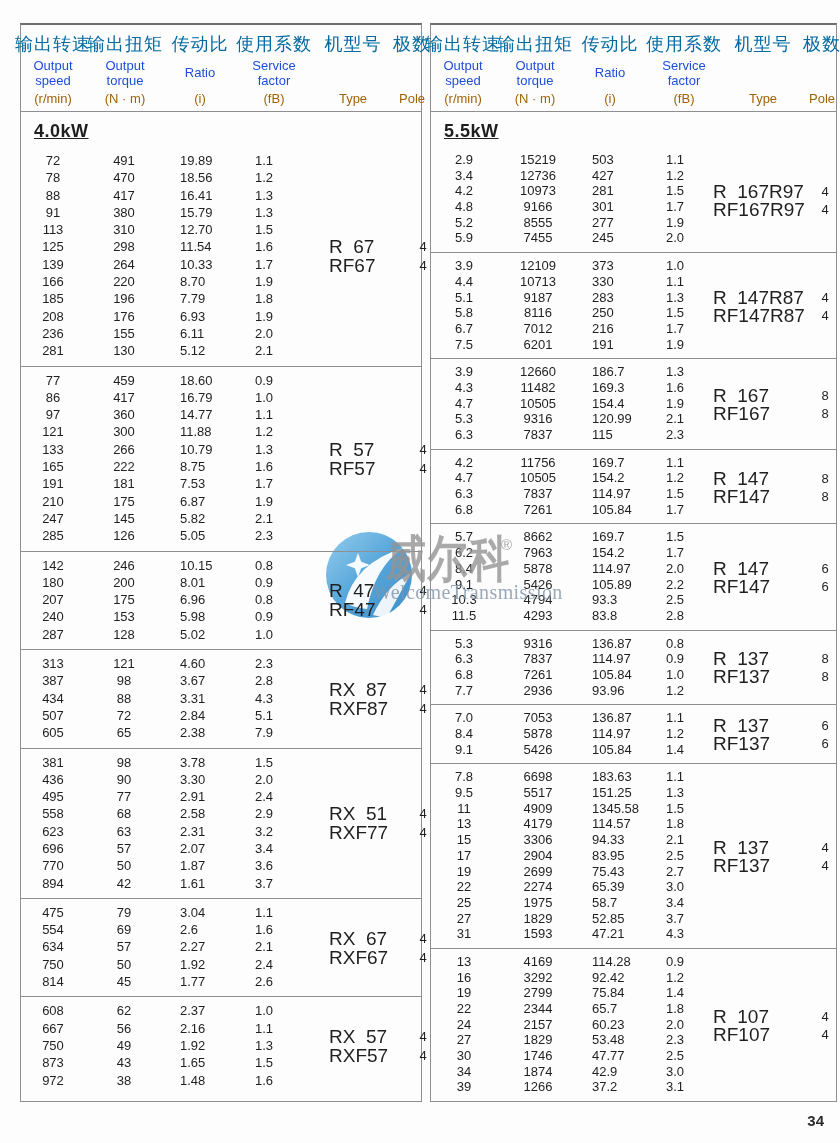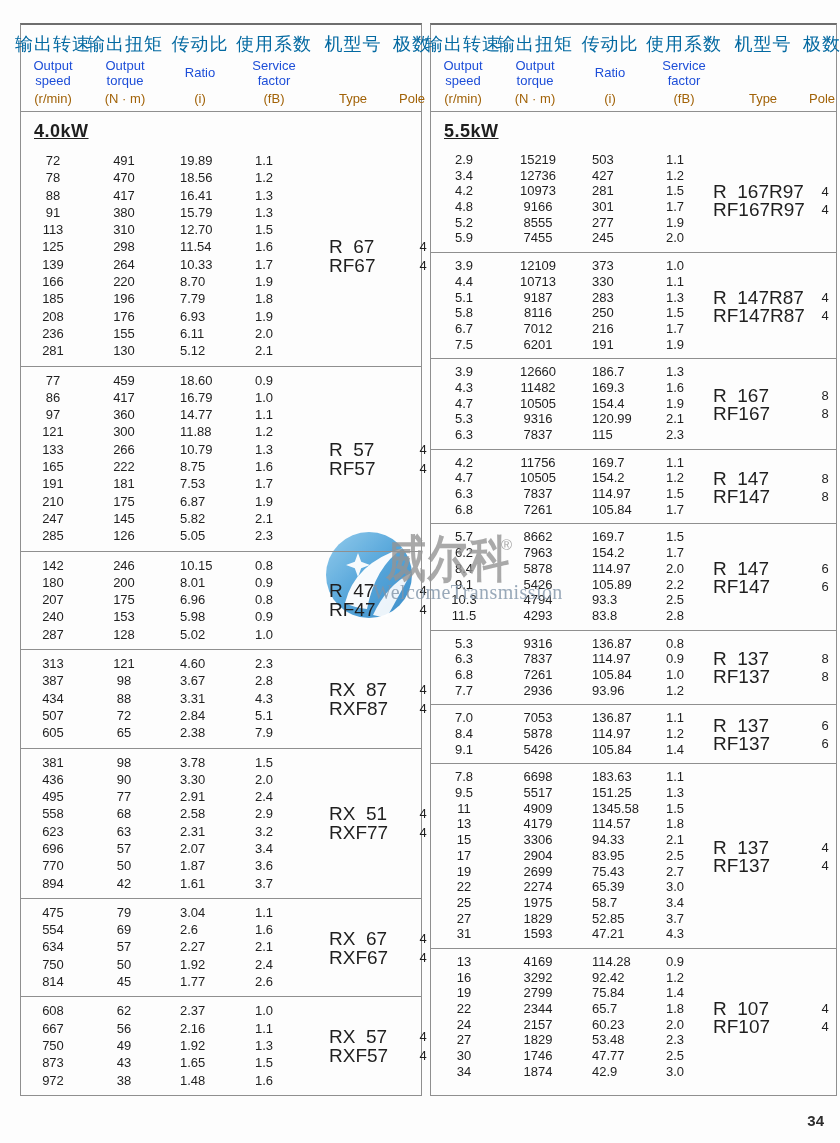--- a/index.html
+++ b/index.html
@@ -925,20 +925,26 @@
             <span class="c c1">1746</span>
             <span class="c c2">47.77</span>
             <span class="c c3">2.5</span>
           </div>
           <div class="drow">
             <span class="c c0">34</span>
             <span class="c c1">1874</span>
             <span class="c c2">42.9</span>
             <span class="c c3">3.0</span>
           </div>
+          <div class="drow">
+            <span class="c c0">39</span>
+            <span class="c c1">1266</span>
+            <span class="c c2">37.2</span>
+            <span class="c c3">3.1</span>
+          </div>
           <div class="types">
             <div class="trow">
               <span class="tname">R  107</span>
               <span class="tpole">4</span>
             </div>
             <div class="trow">
               <span class="tname">RF107</span>
               <span class="tpole">4</span>
             </div>
           </div>

